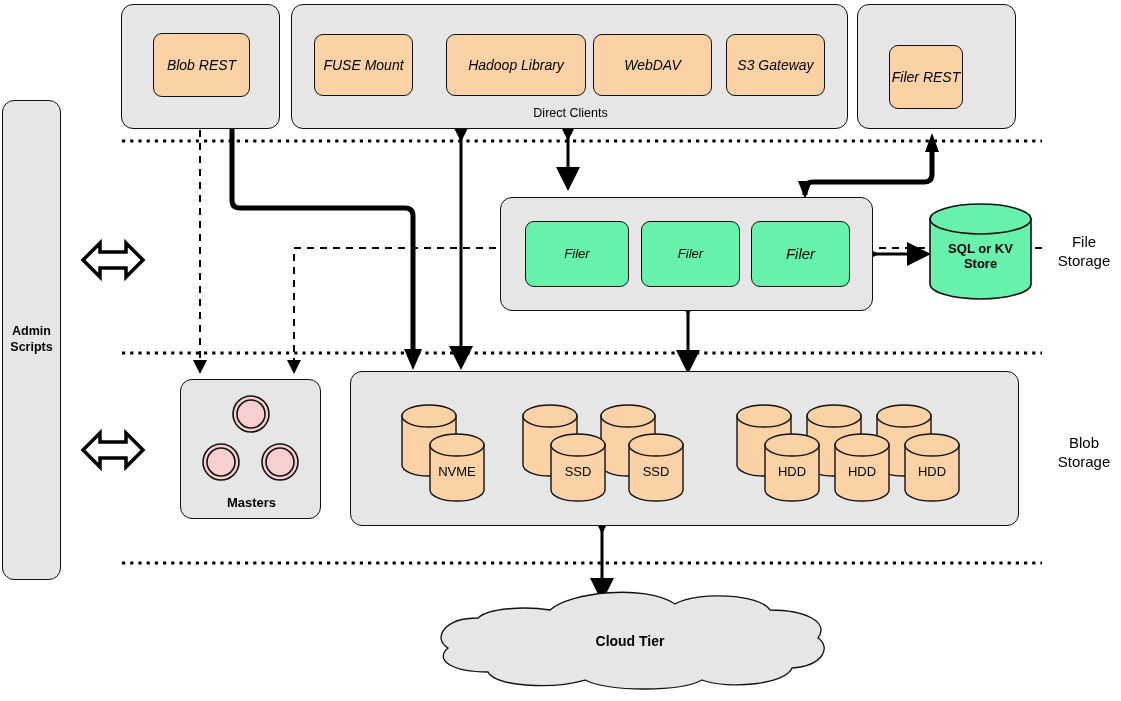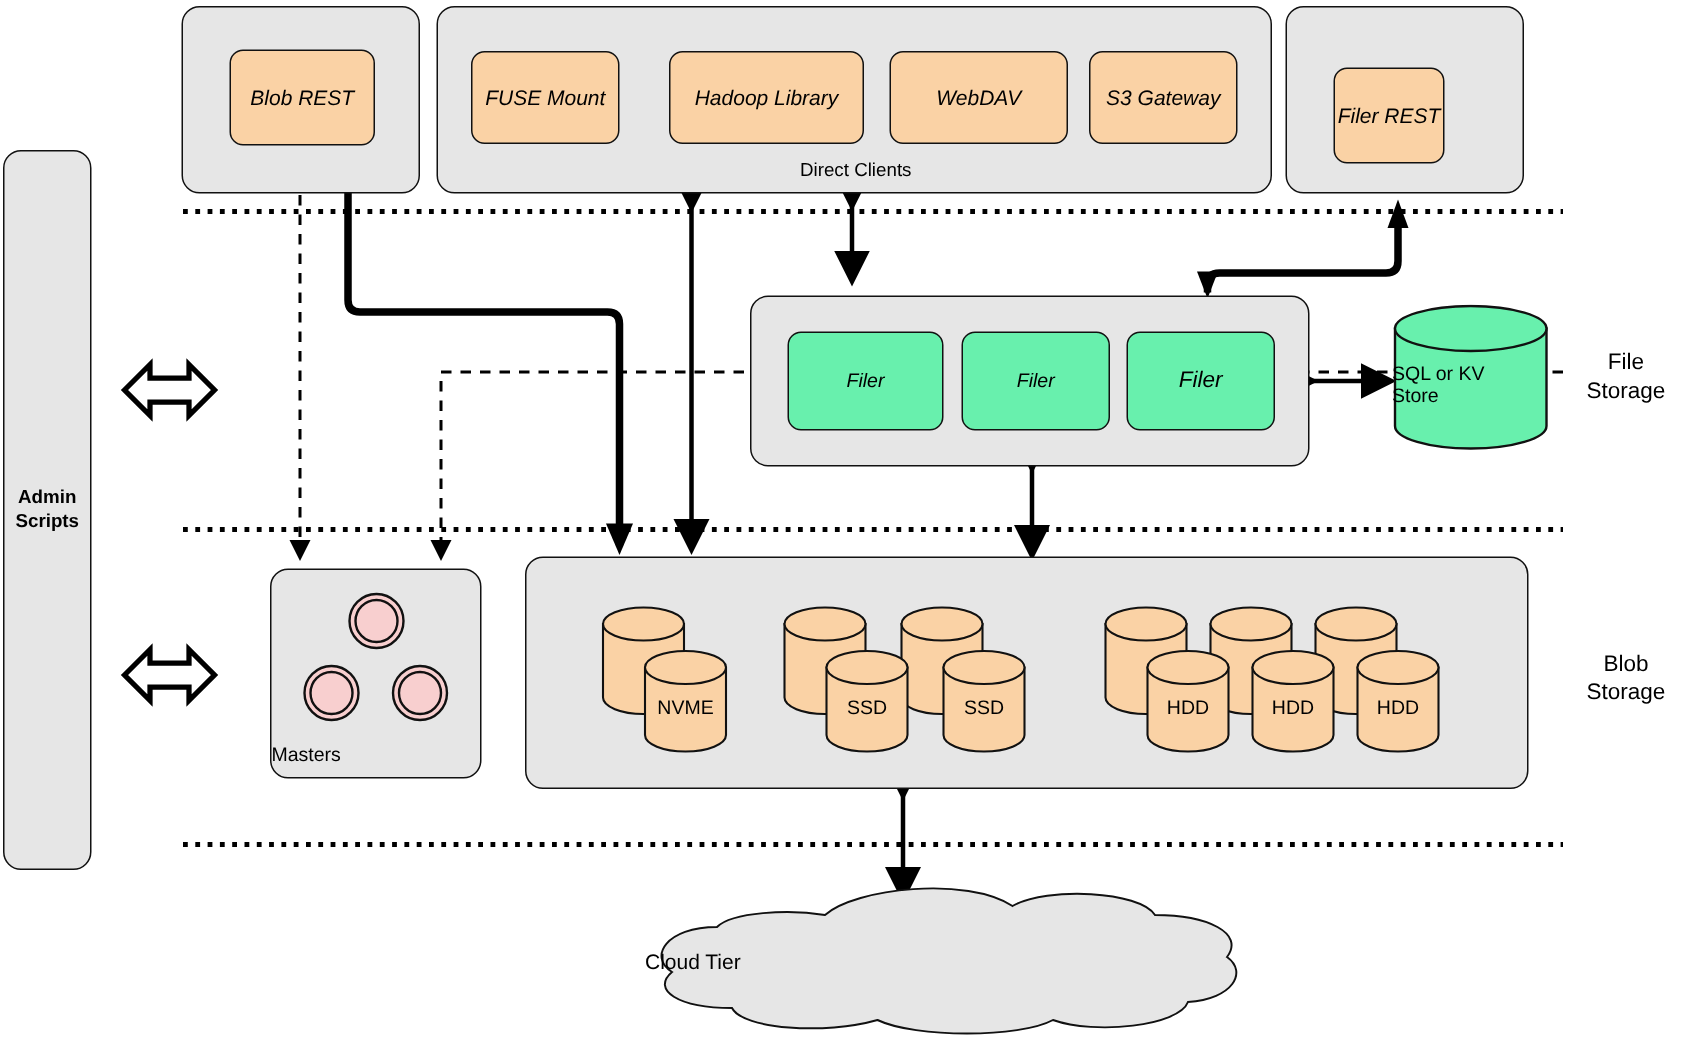--- a/index.html
+++ b/index.html
@@ -19,21 +19,21 @@
   .node.green{background:#68f0ad;}
   .caption{
     font-size:12.5px;color:#000;text-align:center;white-space:pre;
   }
   .side-label{
     font-size:15px;color:#000;text-align:center;line-height:1.25;white-space:pre-line;
   }
   .vert-label{
     font-size:12.5px;font-weight:bold;text-align:center;line-height:1.25;white-space:pre-line;
   }
-  .bold-label{font-weight:normal;font-size:13px;}
+  .bold-label{font-weight:bold;font-size:13px;text-align:center;}
 
   svg.layer{position:absolute;left:0;top:0;width:1121px;height:701px;overflow:visible;pointer-events:none;}
   svg.layer *{vector-effect:non-scaling-stroke;}
 </style>
 </head>
 <body>
 
 <div id="stage">
 
   <svg class="layer">
@@ -89,21 +89,21 @@
   <div class="abs group-box" style="left:2px;top:100px;width:59px;height:480px;display:flex;align-items:center;justify-content:center;">
     <div class="vert-label">Admin<br>Scripts</div>
   </div>
 
   <div class="abs group-box" style="left:121px;top:4px;width:159px;height:125px;">
     <div class="abs node" style="left:31px;top:28px;width:97px;height:64px;">Blob REST</div>
   </div>
 
   <div class="abs group-box" style="left:291px;top:4px;width:557px;height:125px;">
     <div class="abs node" style="left:22px;top:29px;width:99px;height:62px;">FUSE Mount</div>
-    <div class="abs node" style="left:154px;top:29px;width:130px;height:62px;">Hadoop Library</div>
+    <div class="abs node" style="left:154px;top:29px;width:140px;height:62px;">Hadoop Library</div>
     <div class="abs node" style="left:301px;top:29px;width:119px;height:62px;">WebDAV</div>
     <div class="abs node" style="left:434px;top:29px;width:99px;height:62px;">S3 Gateway</div>
     <div class="abs caption" style="left:0;top:101px;width:557px;">Direct Clients</div>
   </div>
 
   <div class="abs group-box" style="left:857px;top:4px;width:159px;height:125px;">
     <div class="abs node" style="left:31px;top:40px;width:74px;height:64px;">Filer REST</div>
   </div>
 
   <div class="abs group-box" style="left:500px;top:197px;width:373px;height:114px;">

